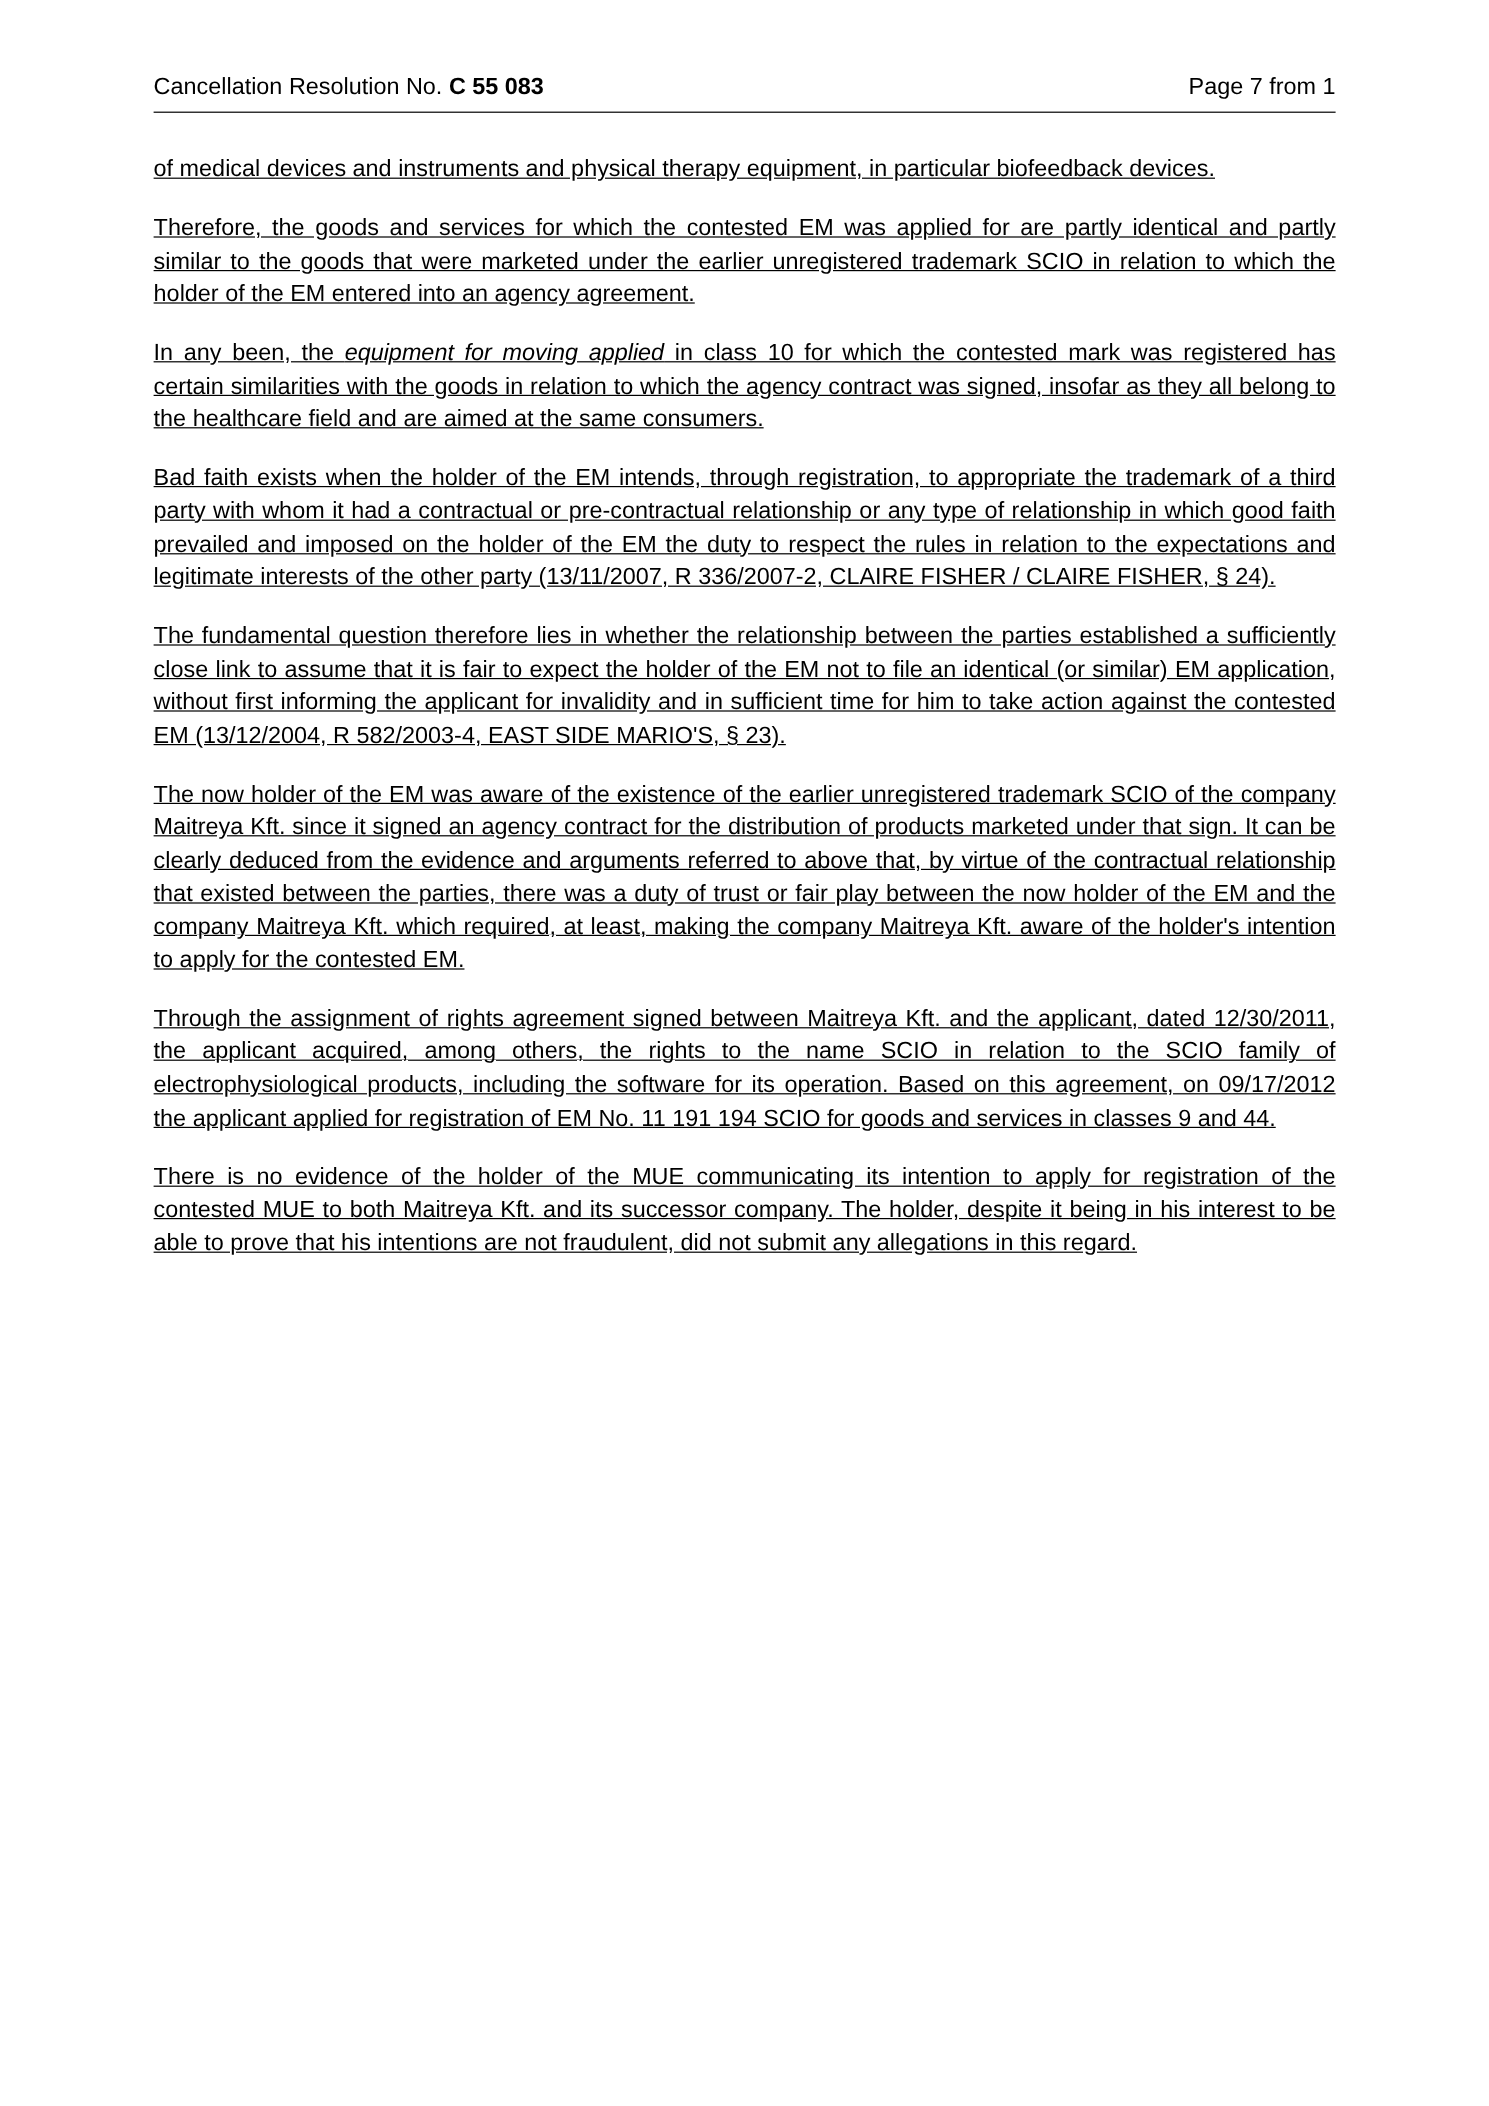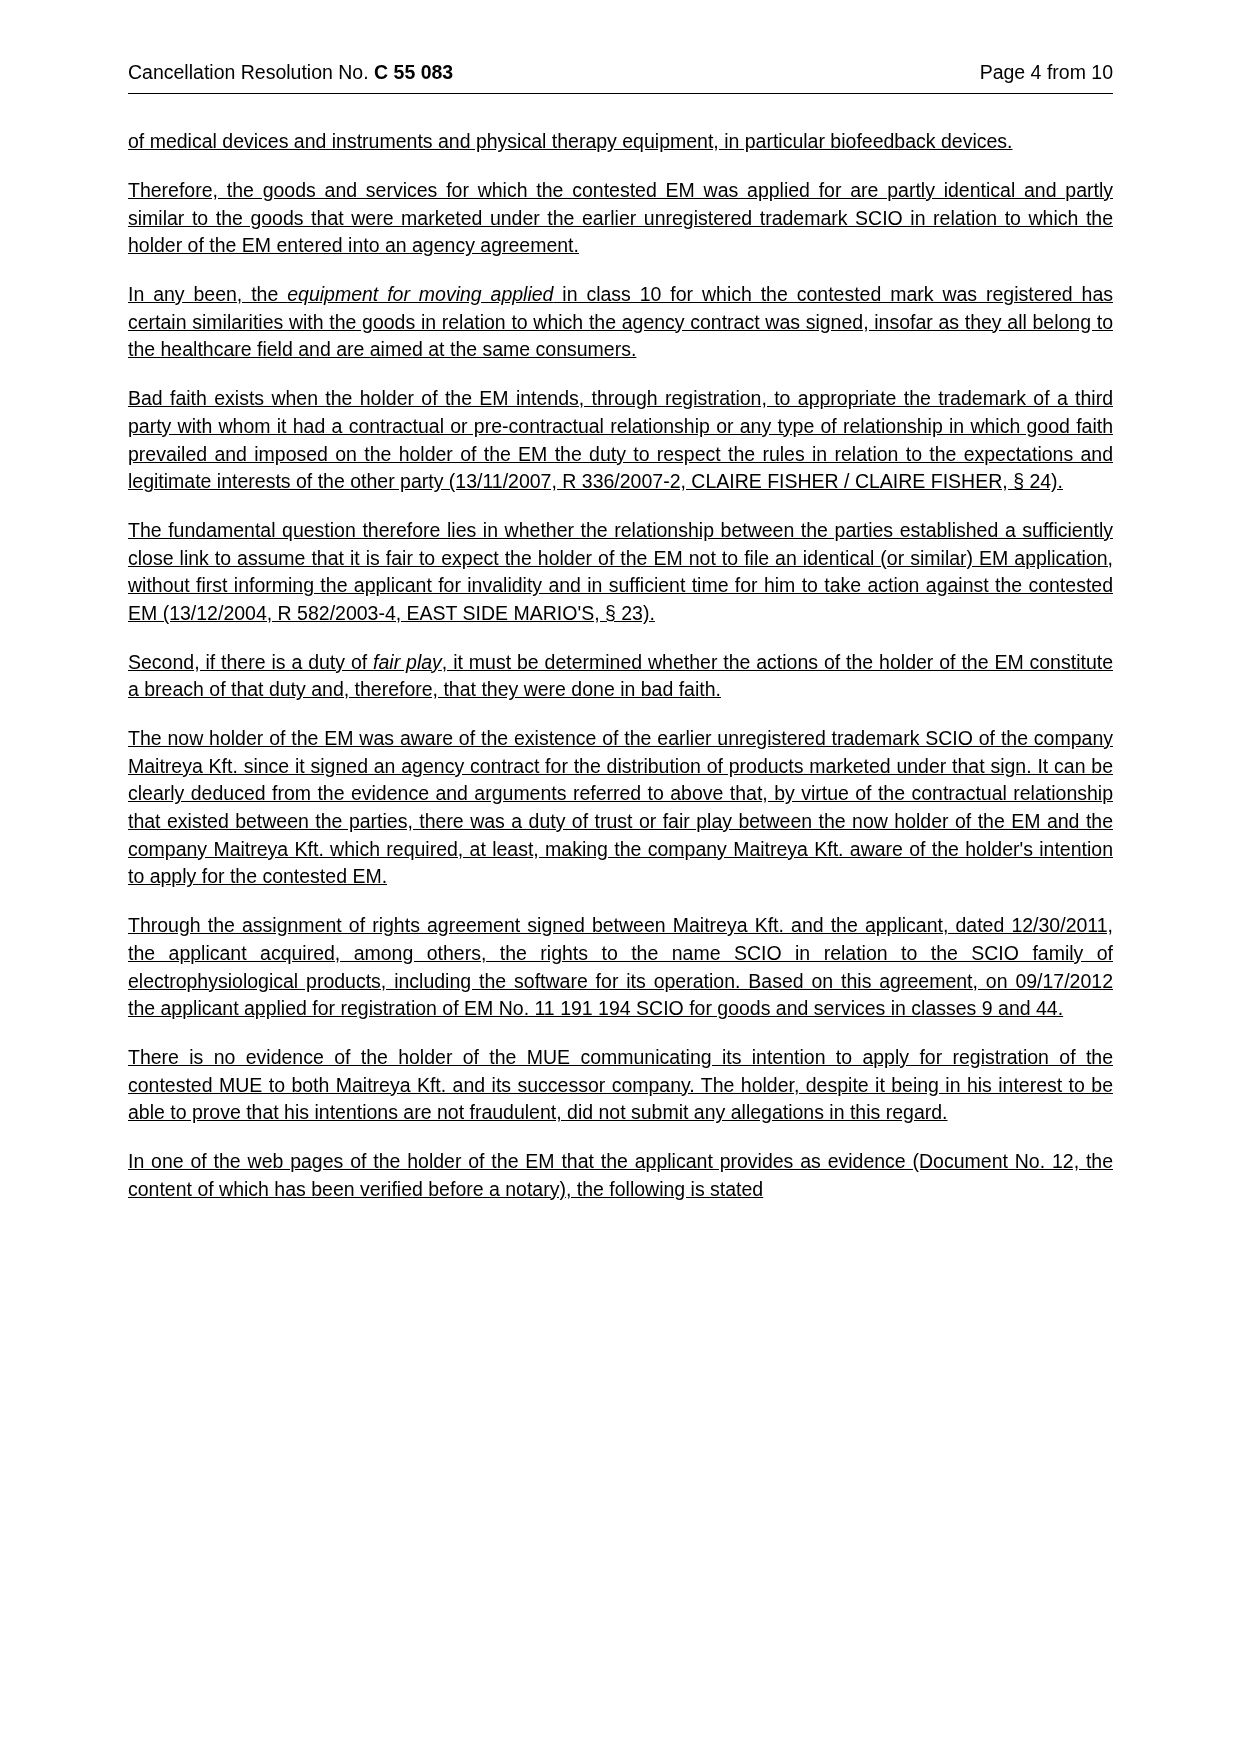--- a/index.html
+++ b/index.html
@@ -61,45 +61,41 @@
 </style>
 </head>
 <body>
 
 <div class="page">
 
   <div class="header">
     <div class="header-left">
       <span>Cancellation Resolution No. </span><span class="doc-num">C 55 083</span>
     </div>
-    <div class="header-right">Page 4 from 10</div>
+    <div class="header-right">Page 7 from 1</div>
   </div>
 
   <div class="body-text">
 
     <p>of medical devices and instruments and physical therapy equipment, in particular biofeedback devices.</p>
 
     <p>Therefore, the goods and services for which the contested EM was applied for are partly identical and partly similar to the goods that were marketed under the earlier unregistered trademark SCIO in relation to which the holder of the EM entered into an agency agreement.</p>
 
     <p>
       <span>In any been, the </span><span class="it">equipment for moving applied</span><span> in class 10 for which the contested mark was registered has certain similarities with the goods in relation to which the agency contract was signed, insofar as they all belong to the healthcare field and are aimed at the same consumers.</span>
     </p>
 
 
     <p>Bad faith exists when the holder of the EM intends, through registration, to appropriate the trademark of a third party with whom it had a contractual or pre-contractual relationship or any type of relationship in which good faith prevailed and imposed on the holder of the EM the duty to respect the rules in relation to the expectations and legitimate interests of the other party (13/11/2007, R 336/2007-2, CLAIRE FISHER / CLAIRE FISHER, § 24).</p>
 
     <p>The fundamental question therefore lies in whether the relationship between the parties established a sufficiently close link to assume that it is fair to expect the holder of the EM not to file an identical (or similar) EM application, without first informing the applicant for invalidity and in sufficient time for him to take action against the contested EM (13/12/2004, R 582/2003-4, EAST SIDE MARIO'S, § 23).</p>
 
-    <p>
-      <span>Second, if there is a duty of </span><span class="it">fair play</span><span>, it must be determined whether the actions of the holder of the EM constitute a breach of that duty and, therefore, that they were done in bad faith.</span>
-    </p>
 
     <p>The now holder of the EM was aware of the existence of the earlier unregistered trademark SCIO of the company Maitreya Kft. since it signed an agency contract for the distribution of products marketed under that sign. It can be clearly deduced from the evidence and arguments referred to above that, by virtue of the contractual relationship that existed between the parties, there was a duty of trust or fair play between the now holder of the EM and the company Maitreya Kft. which required, at least, making the company Maitreya Kft. aware of the holder's intention to apply for the contested EM.</p>
 
     <p>Through the assignment of rights agreement signed between Maitreya Kft. and the applicant, dated 12/30/2011, the applicant acquired, among others, the rights to the name SCIO in relation to the SCIO family of electrophysiological products, including the software for its operation. Based on this agreement, on 09/17/2012 the applicant applied for registration of EM No. 11 191 194 SCIO for goods and services in classes 9 and 44.</p>
 
 
     <p>There is no evidence of the holder of the MUE communicating its intention to apply for registration of the contested MUE to both Maitreya Kft. and its successor company. The holder, despite it being in his interest to be able to prove that his intentions are not fraudulent, did not submit any allegations in this regard.</p>
 
-    <p class="last">In one of the web pages of the holder of the EM that the applicant provides as evidence (Document No. 12, the content of which has been verified before a notary), the following is stated</p>
 
   </div>
 </div>
 
 </body></html>

